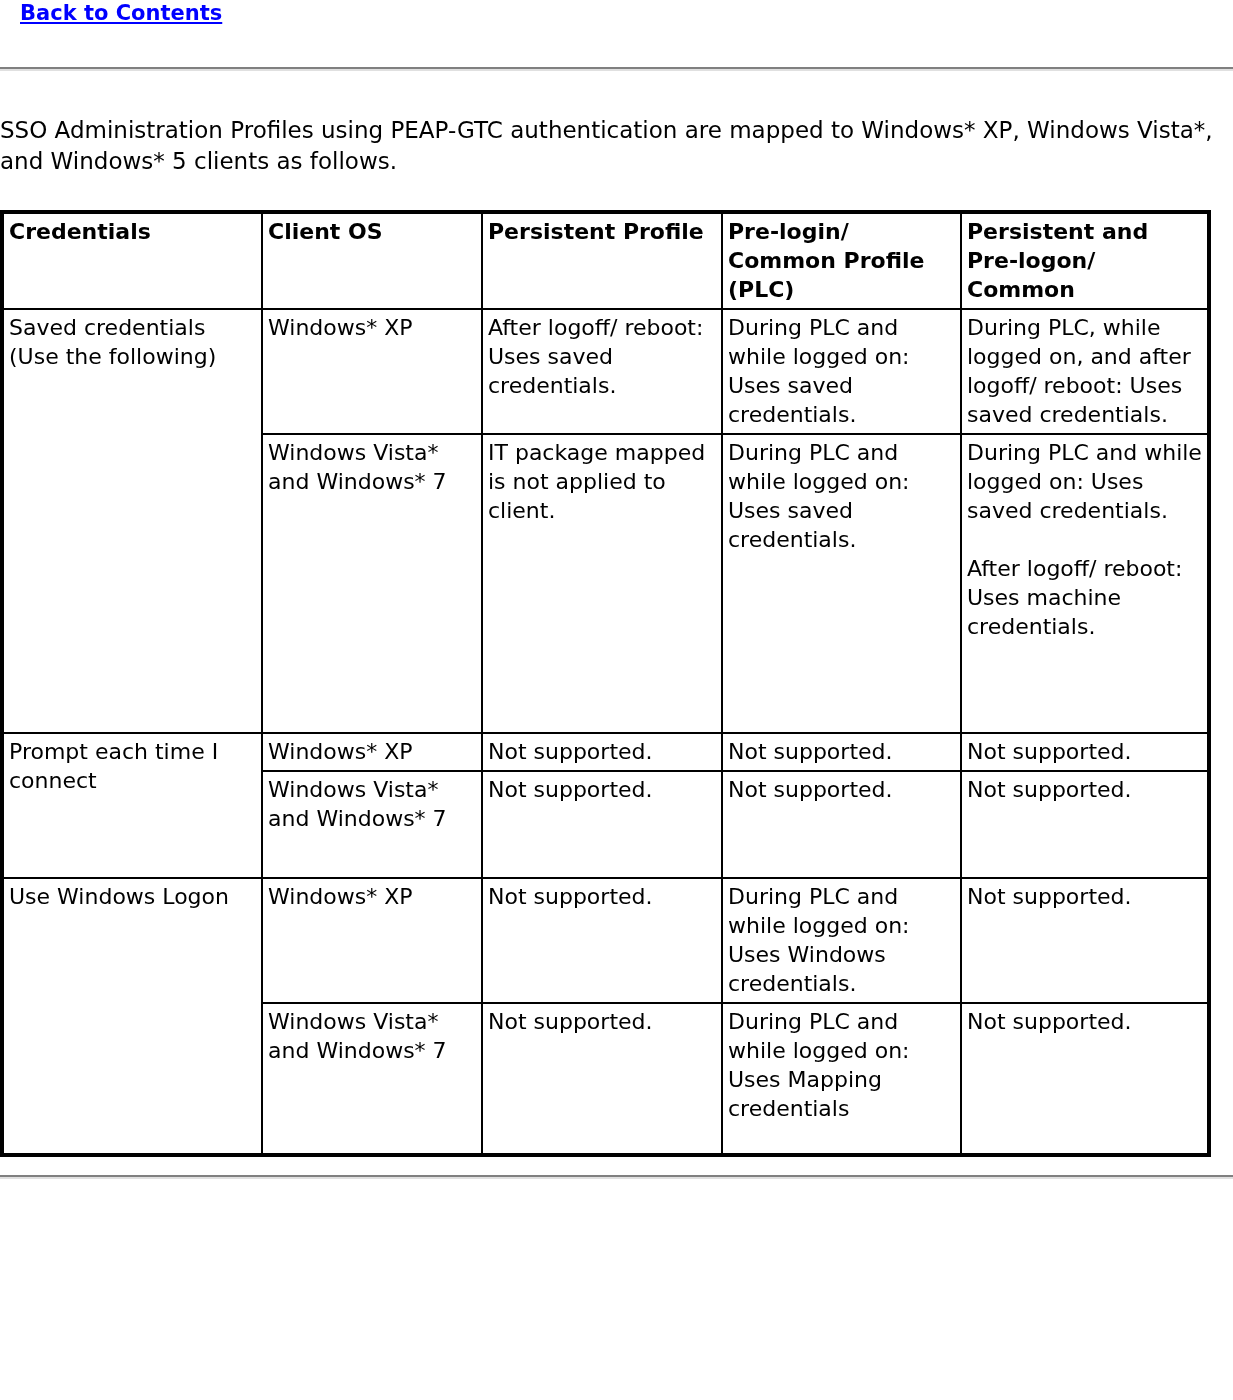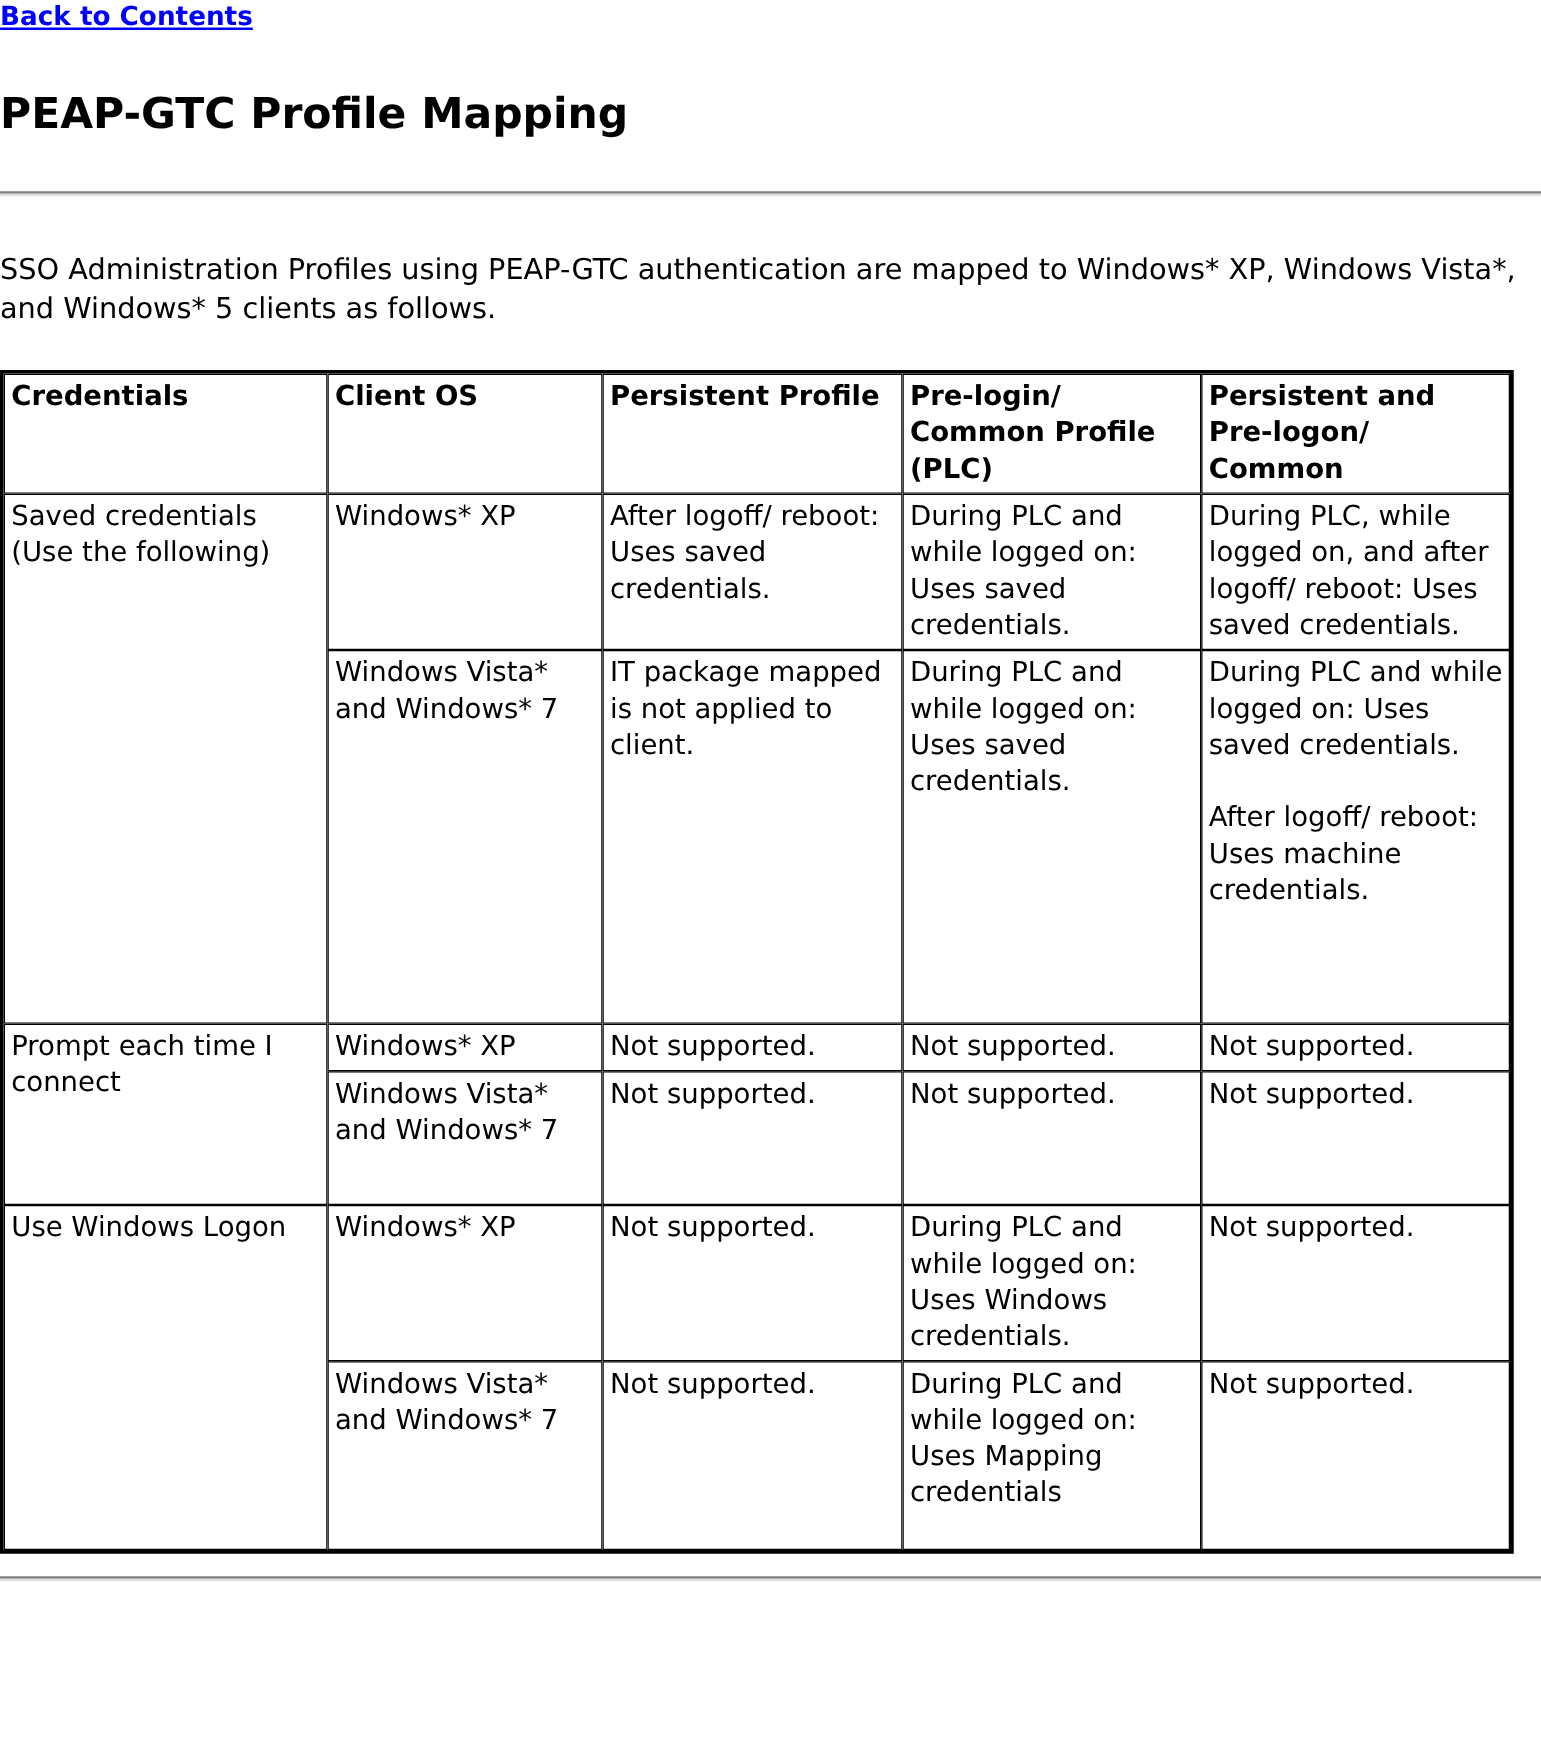--- a/index.html
+++ b/index.html
@@ -27,20 +27,21 @@
     line-height: 1.0;
   }
   a.backlink {
     color: #0000ff;
     text-decoration: underline;
     font-size: 21px;
     font-weight: bold;
     font-family: "DejaVu Sans", "Liberation Sans", sans-serif;
     line-height: 26px;
     display: inline-block;
+    padding-left: 20px;
   }
 
   
   h1.page-title {
     font-size: 34px;
     font-weight: bold;
     margin: 44px 0 0 0;
     padding: 0;
     line-height: 42px;
     letter-spacing: 0px;
@@ -115,21 +116,20 @@
 </style>
 </head>
 <body>
 
 <div class="page">
 
   <div class="backlink-wrap">
     <a class="backlink" href="#">Back to Contents</a>
   </div>
 
-  <h1 class="page-title">PEAP-GTC Profile Mapping</h1>
 
   <hr class="rule">
 
   <p class="intro">SSO Administration Profiles using PEAP-GTC authentication are mapped to Windows* XP, Windows Vista*, and Windows* 5 clients as follows.</p>
 
   <div class="table-wrap">
     <table class="mapping">
       <colgroup>
         <col class="c0">
           <col class="c1">

